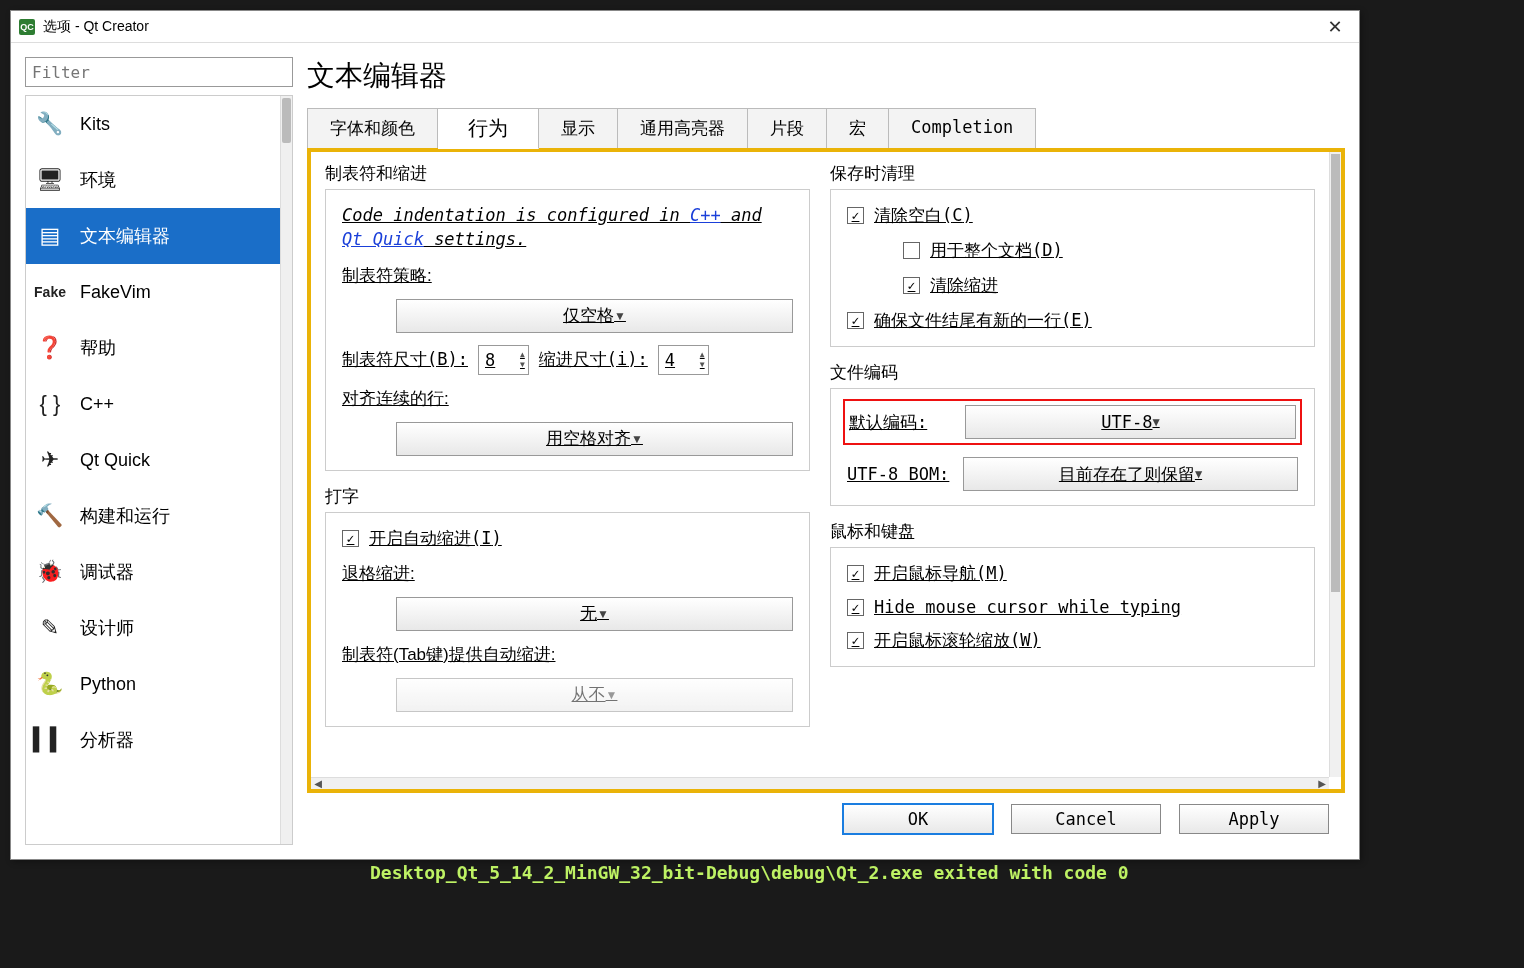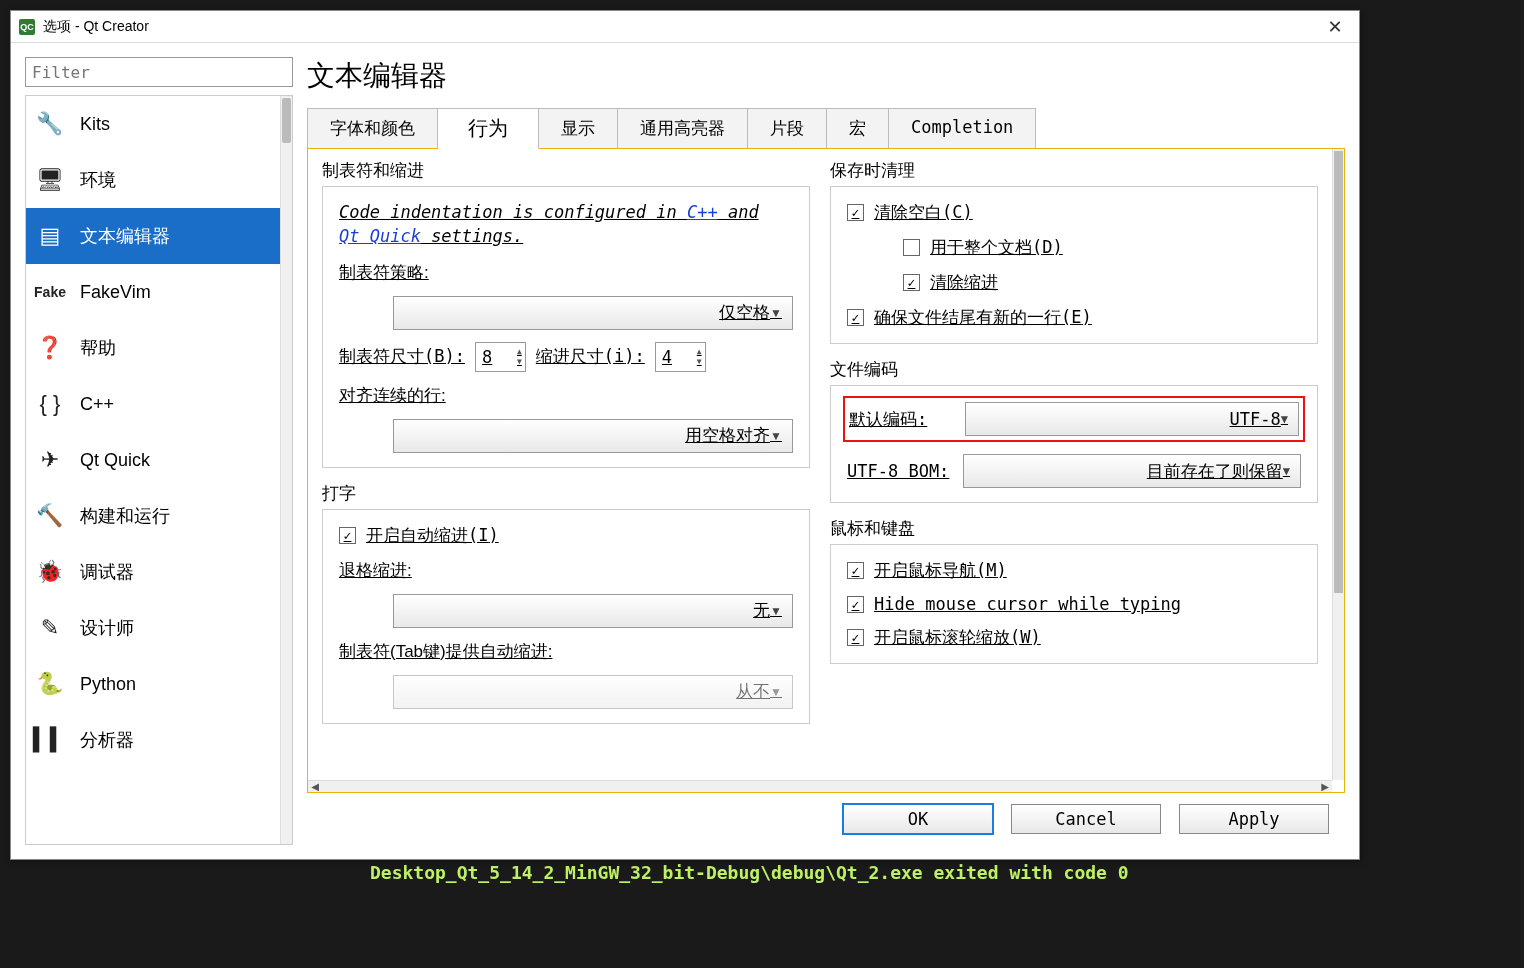--- a/index.html
+++ b/index.html
@@ -19,29 +19,29 @@
   .caticon { width: 28px; height: 28px; display: flex; align-items: center; justify-content: center; font-size: 22px; color: #222; }
   .catitem.sel .caticon { color: #fff; }
   .vscroll { position: absolute; right: 0; top: 0; bottom: 0; width: 12px; background: #f0f0f0; border-left: 1px solid #ddd; }
   .vscroll .thumb { position: absolute; left: 1px; right: 1px; top: 2px; height: 45px; background: #bbb; border-radius: 2px; }
   .right { flex: 1; display: flex; flex-direction: column; overflow: hidden; }
   .right h1 { font-size: 28px; font-weight: 500; margin-bottom: 12px; }
   .tabs { display: flex; }
   .tab { padding: 8px 22px; border: 1px solid #bbb; border-bottom: none; background: #f3f3f3; font-size: 17px; cursor: pointer; position: relative; top: 1px; font-family: "Consolas","Microsoft YaHei",monospace; }
   .tab + .tab { border-left: none; }
   .tab.active { background: #fff; border-bottom: 1px solid #fff; z-index: 2; font-size: 20px; padding: 6px 30px; font-weight: 500;}
-  .tabpane { flex: 1; border: 1px solid #eab308; position: relative; overflow: hidden; }
+  .tabpane { flex: 1; border: 4px solid #eab308; position: relative; overflow: hidden; }
   .pane-inner { position: absolute; inset: 0 12px 12px 0; padding: 10px 14px; display: flex; gap: 20px; overflow: hidden; }
   .col { flex: 1; display: flex; flex-direction: column; gap: 14px; }
   .group-title { font-size: 17px; margin-bottom: 4px; }
   .group-box { border: 1px solid #ccc; padding: 14px 16px; display: flex; flex-direction: column; gap: 12px; text-decoration: underline; }
   .infoline { font-family: "Consolas", monospace; font-style: italic; font-size: 17px; line-height: 1.4; }
   .infoline a { color: #1a3fd9; text-decoration: underline; }
   .rowlbl { font-size: 17px; }
-  .combo { display: flex; align-items: center; justify-content: flex-end; height: 34px; border: 1px solid #999; background: linear-gradient(#fff,#e8e8e8); padding: 0 10px; font-size: 17px; cursor: pointer; }
+  .combo { display: flex; align-items: center; justify-content: center; height: 34px; border: 1px solid #999; background: linear-gradient(#fff,#e8e8e8); padding: 0 10px; font-size: 17px; cursor: pointer; }
   .combo .arrow { font-size: 12px; color: #444; }
   .spin { display: inline-flex; align-items: center; border: 1px solid #999; height: 30px; background: #fff; }
   .spin input { border: none; width: 38px; text-align: left; padding: 0 6px; font-family: "Consolas",monospace; font-size: 17px; background: transparent; }
   .spin .ud { display: flex; flex-direction: column; font-size: 8px; line-height: 10px; padding: 0 3px; color: #555; }
   .inline { display: flex; align-items: center; gap: 10px; font-size: 17px; font-family:"Consolas","Microsoft YaHei",monospace; }
   .chk { display: flex; align-items: center; gap: 10px; font-size: 17px; font-family:"Consolas","Microsoft YaHei",monospace; }
   .chk .box { width: 17px; height: 17px; border: 1px solid #666; display: flex; align-items: center; justify-content: center; font-size: 13px; font-weight: bold; background:#fff; }
   .chk .box.on::after { content: "✓"; }
   .chk.indent { margin-left: 56px; }
   .u { text-decoration: underline; }

